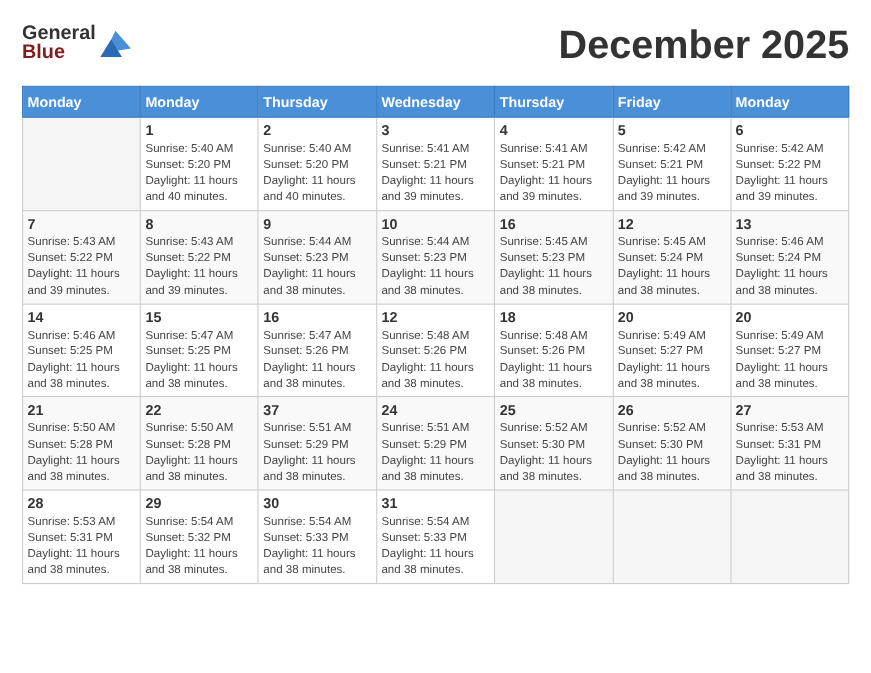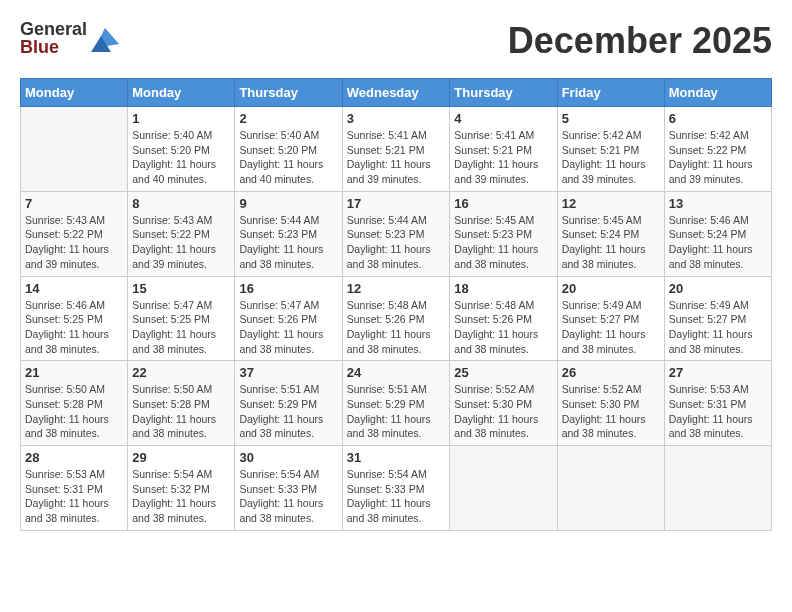--- a/index.html
+++ b/index.html
@@ -160,21 +160,21 @@
         </td>
         <td>
           <span class="day-number">8</span>
           <div class="day-info">Sunrise: 5:43 AM<br>Sunset: 5:22 PM<br>Daylight: 11 hours<br>and 39 minutes.</div>
         </td>
         <td>
           <span class="day-number">9</span>
           <div class="day-info">Sunrise: 5:44 AM<br>Sunset: 5:23 PM<br>Daylight: 11 hours<br>and 38 minutes.</div>
         </td>
         <td>
-          <span class="day-number">17</span>
+          <span class="day-number">10</span>
           <div class="day-info">Sunrise: 5:44 AM<br>Sunset: 5:23 PM<br>Daylight: 11 hours<br>and 38 minutes.</div>
         </td>
         <td>
           <span class="day-number">16</span>
           <div class="day-info">Sunrise: 5:45 AM<br>Sunset: 5:23 PM<br>Daylight: 11 hours<br>and 38 minutes.</div>
         </td>
         <td>
           <span class="day-number">12</span>
           <div class="day-info">Sunrise: 5:45 AM<br>Sunset: 5:24 PM<br>Daylight: 11 hours<br>and 38 minutes.</div>
         </td>

